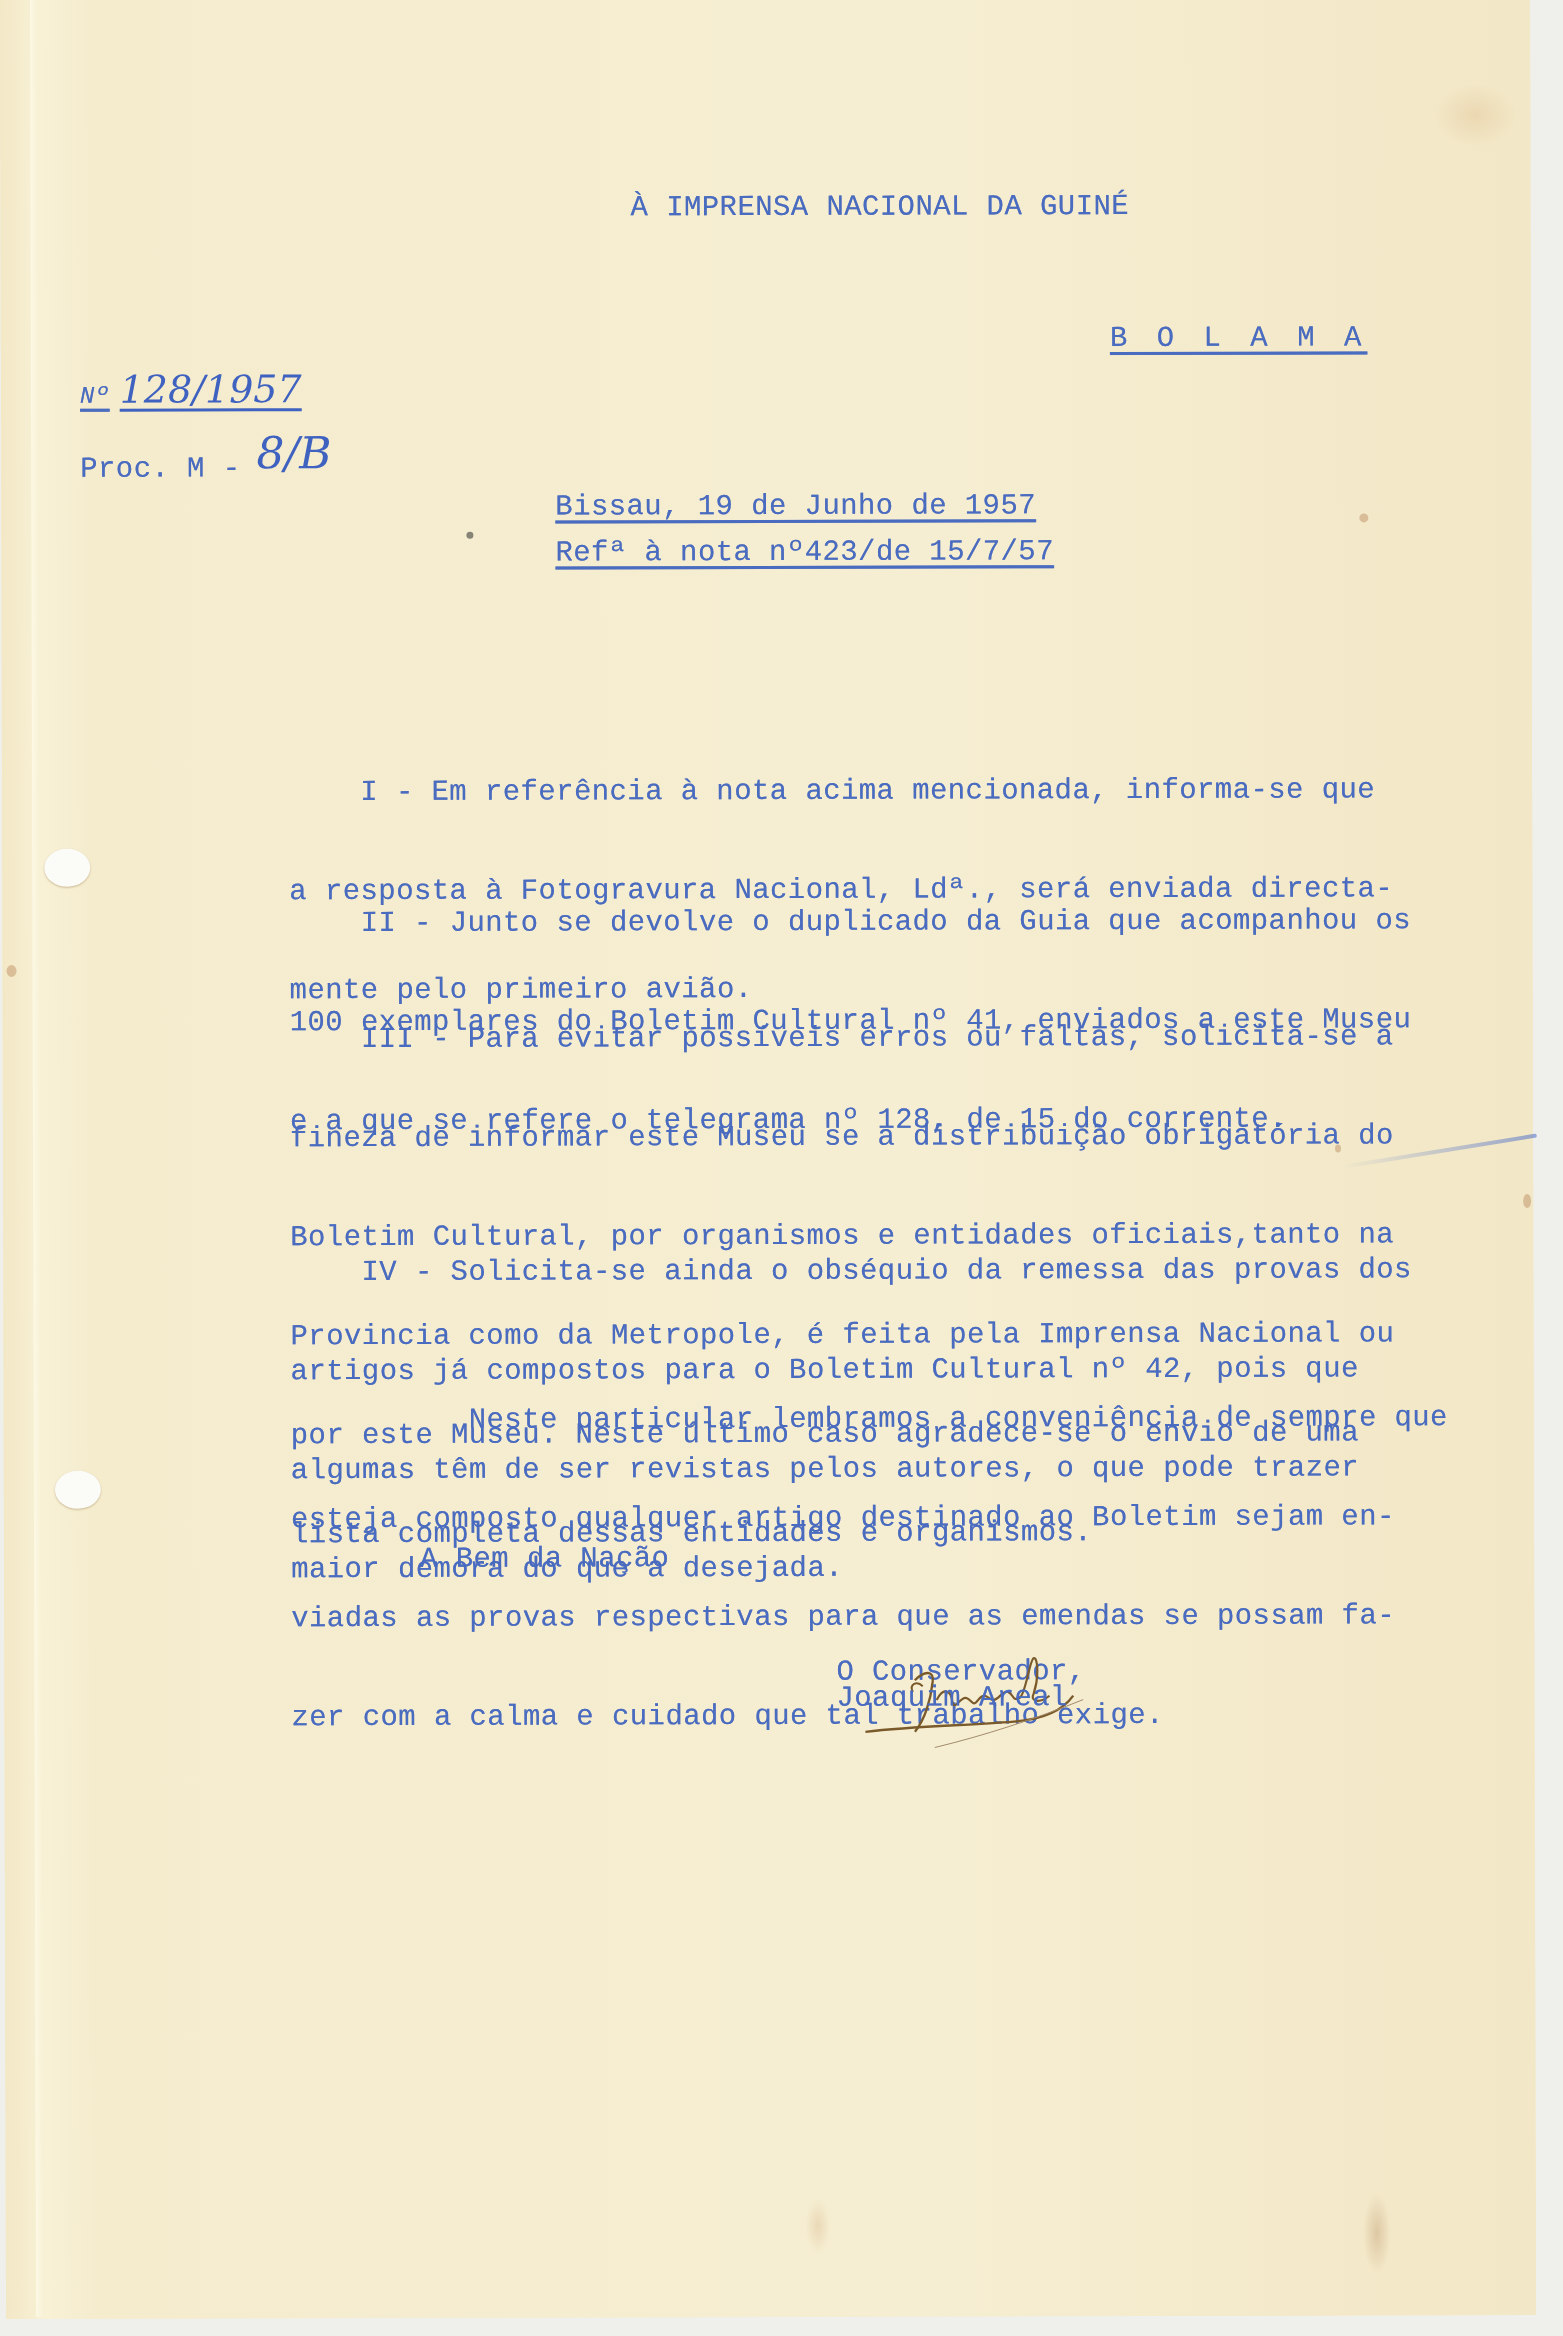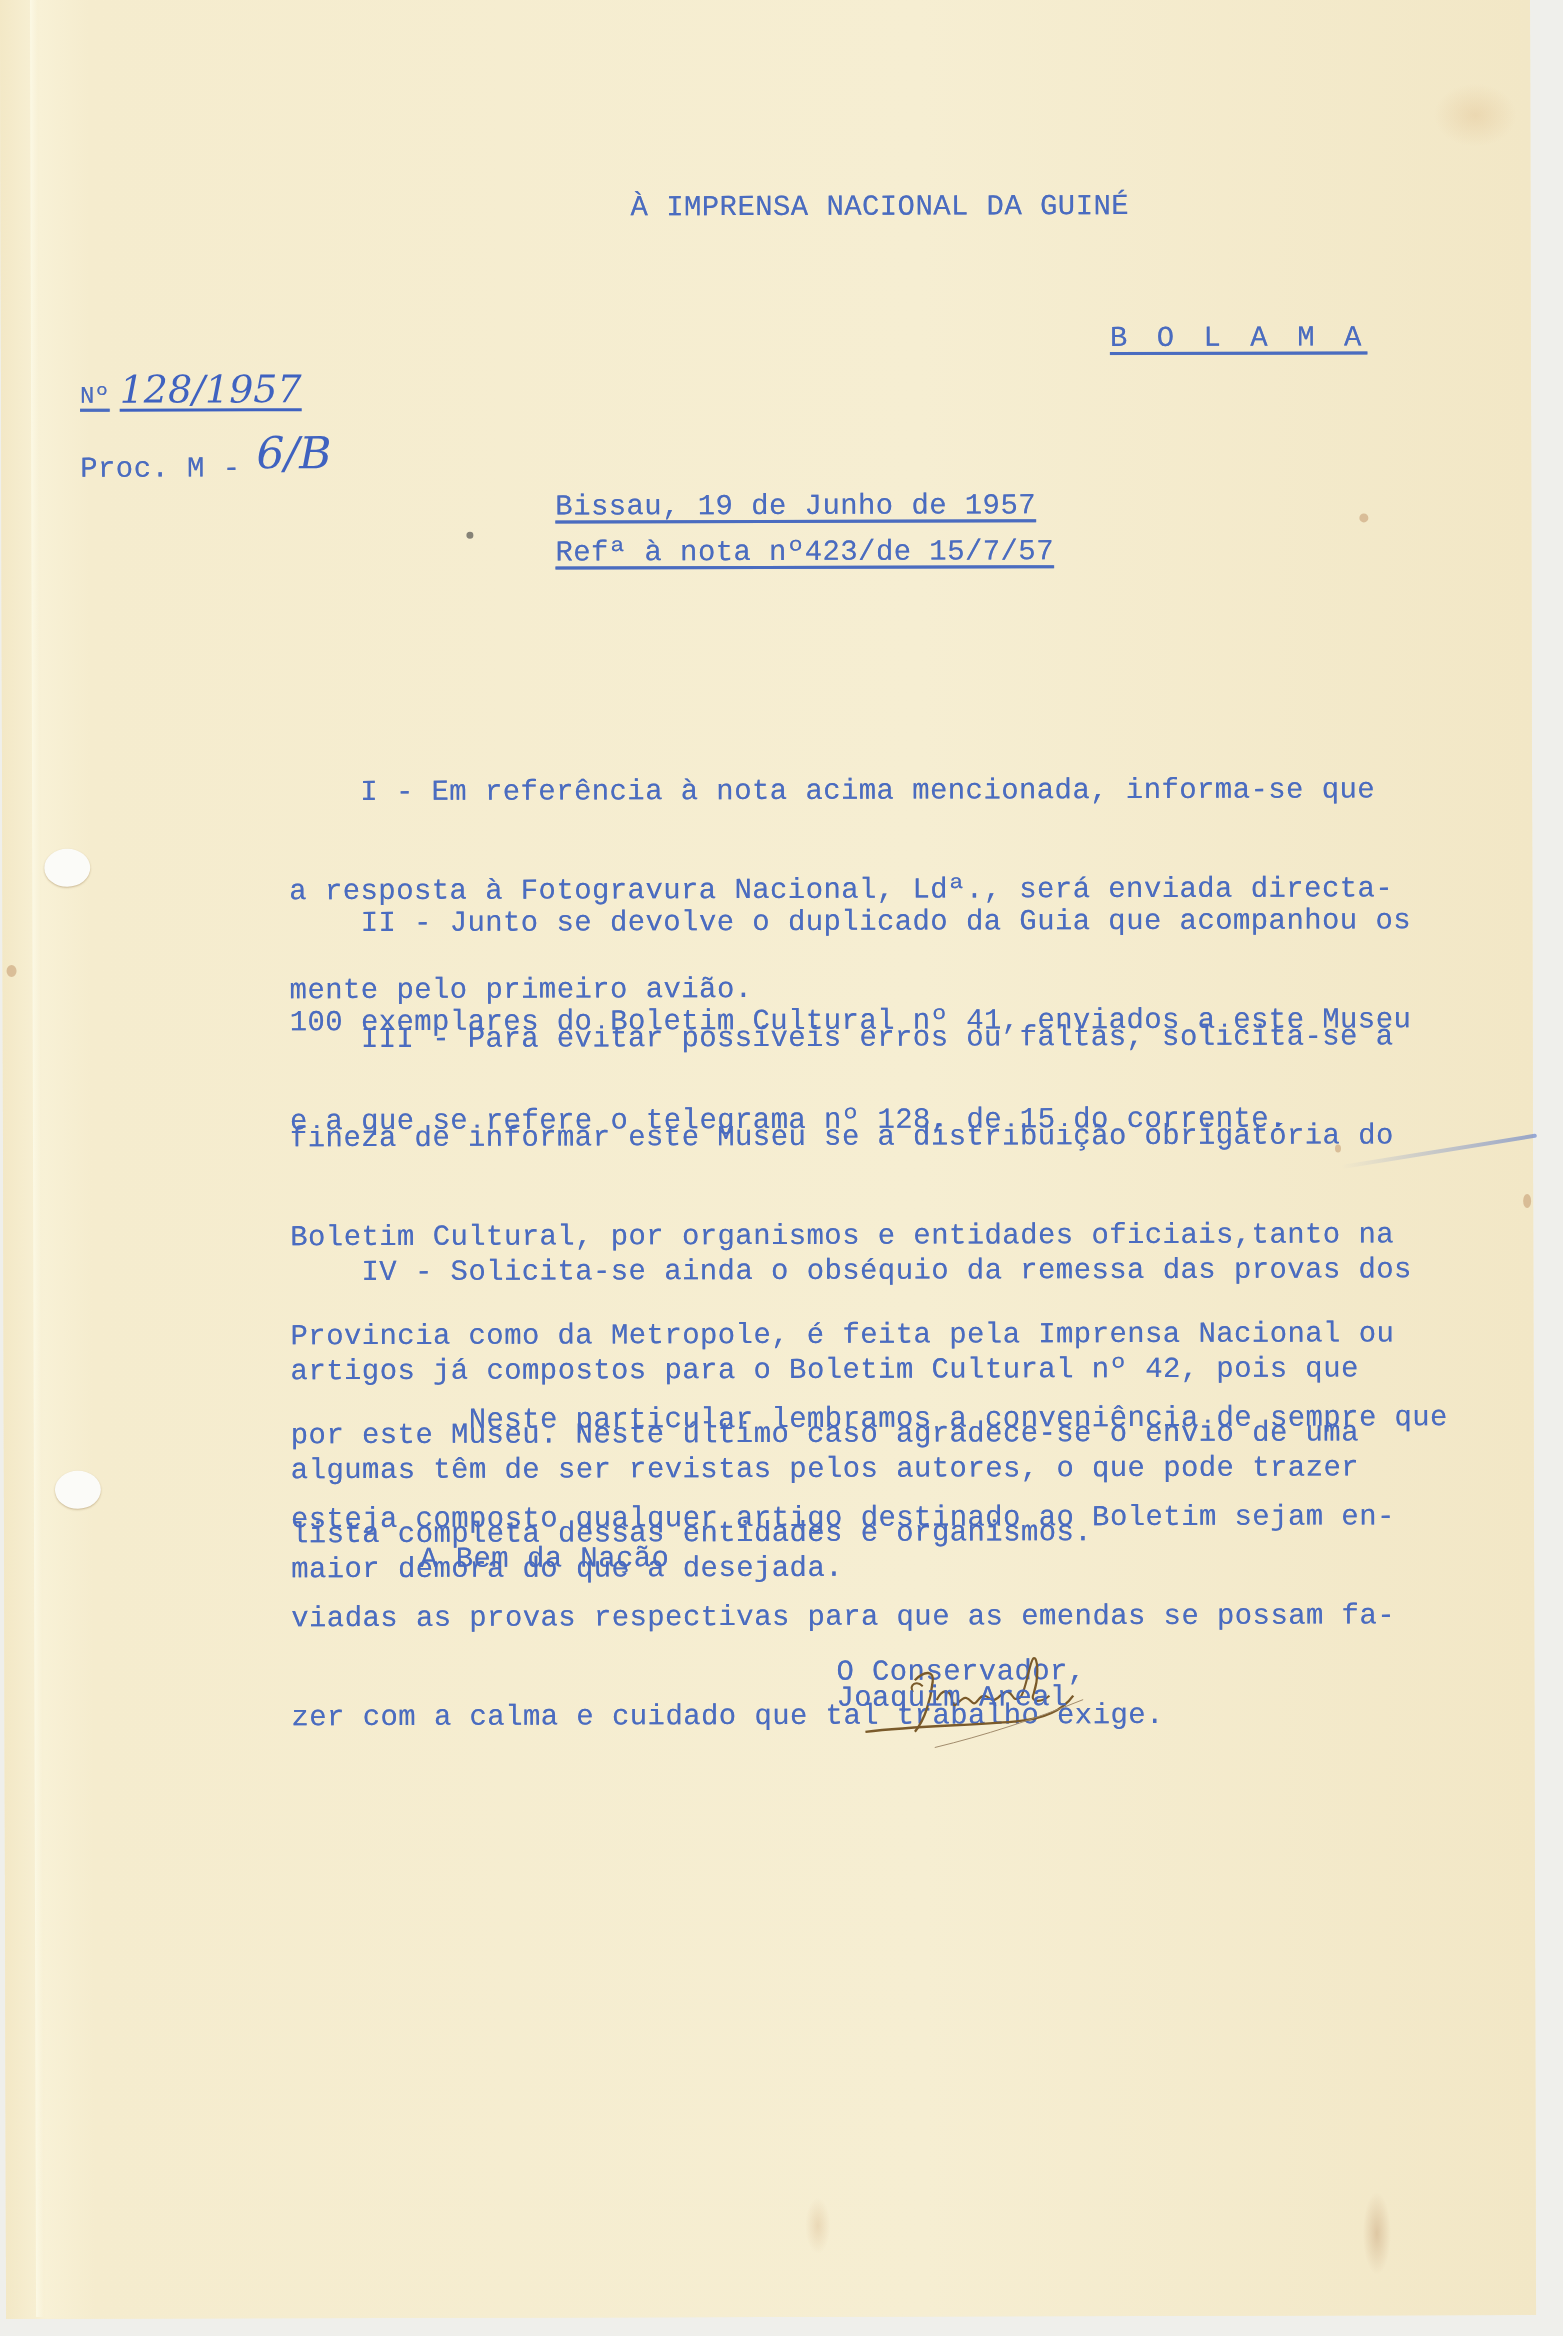--- a/index.html
+++ b/index.html
@@ -98,27 +98,27 @@
     <div class="stain" style="left:1358px; top:517px; width:9px; height:9px;"></div>
     <div class="stain" style="left:465px; top:533px; width:7px; height:7px; background:rgba(60,60,60,0.6);"></div>
     <div class="stain" style="left:1332px; top:1148px; width:6px; height:8px;"></div>
     <div class="stain" style="left:1520px; top:1198px; width:8px; height:14px;"></div>
 
     <div class="type" style="left:630px; top:193px;">À IMPRENSA NACIONAL DA GUINÉ</div>
 
     <div class="type ul" style="left:1109px; top:325px; letter-spacing:6px;text-align:right;">B O L A M A</div>
 
     <div style="position:absolute; left:79px; top:368px;">
-      <span class="type ul" style="position:relative; font-size:24px;">Nº</span>
+      <span class="type ul" style="position:relative; font-size:24px;font-style:italic;">Nº</span>
       <span class="hand ul" style="position:relative; left:6px; font-size:38px; text-decoration-thickness:3px;">128/1957</span>
     </div>
 
     <div style="position:absolute; left:79px; top:436px;">
       <span class="type" style="position:relative;">Proc. M -</span>
-      <span class="hand" style="position:relative; left:12px; top:-8px; font-size:44px;">6/B</span>
+      <span class="hand" style="position:relative; left:12px; top:-8px; font-size:44px;">8/B</span>
     </div>
 
     <div class="type ul" style="left:554px; top:492px;">Bissau, 19 de Junho de 1957</div>
     <div class="type ul" style="left:554px; top:538px;">Refª à nota nº423/de 15/7/57</div>
 
     <div class="type" style="left:287px; top:711px;">
       <span class="para-line">    I - Em referência à nota acima mencionada, informa-se que</span>
       <span class="para-line">a resposta à Fotogravura Nacional, Ldª., será enviada directa-</span>
       <span class="para-line">mente pelo primeiro avião.</span>
     </div>

